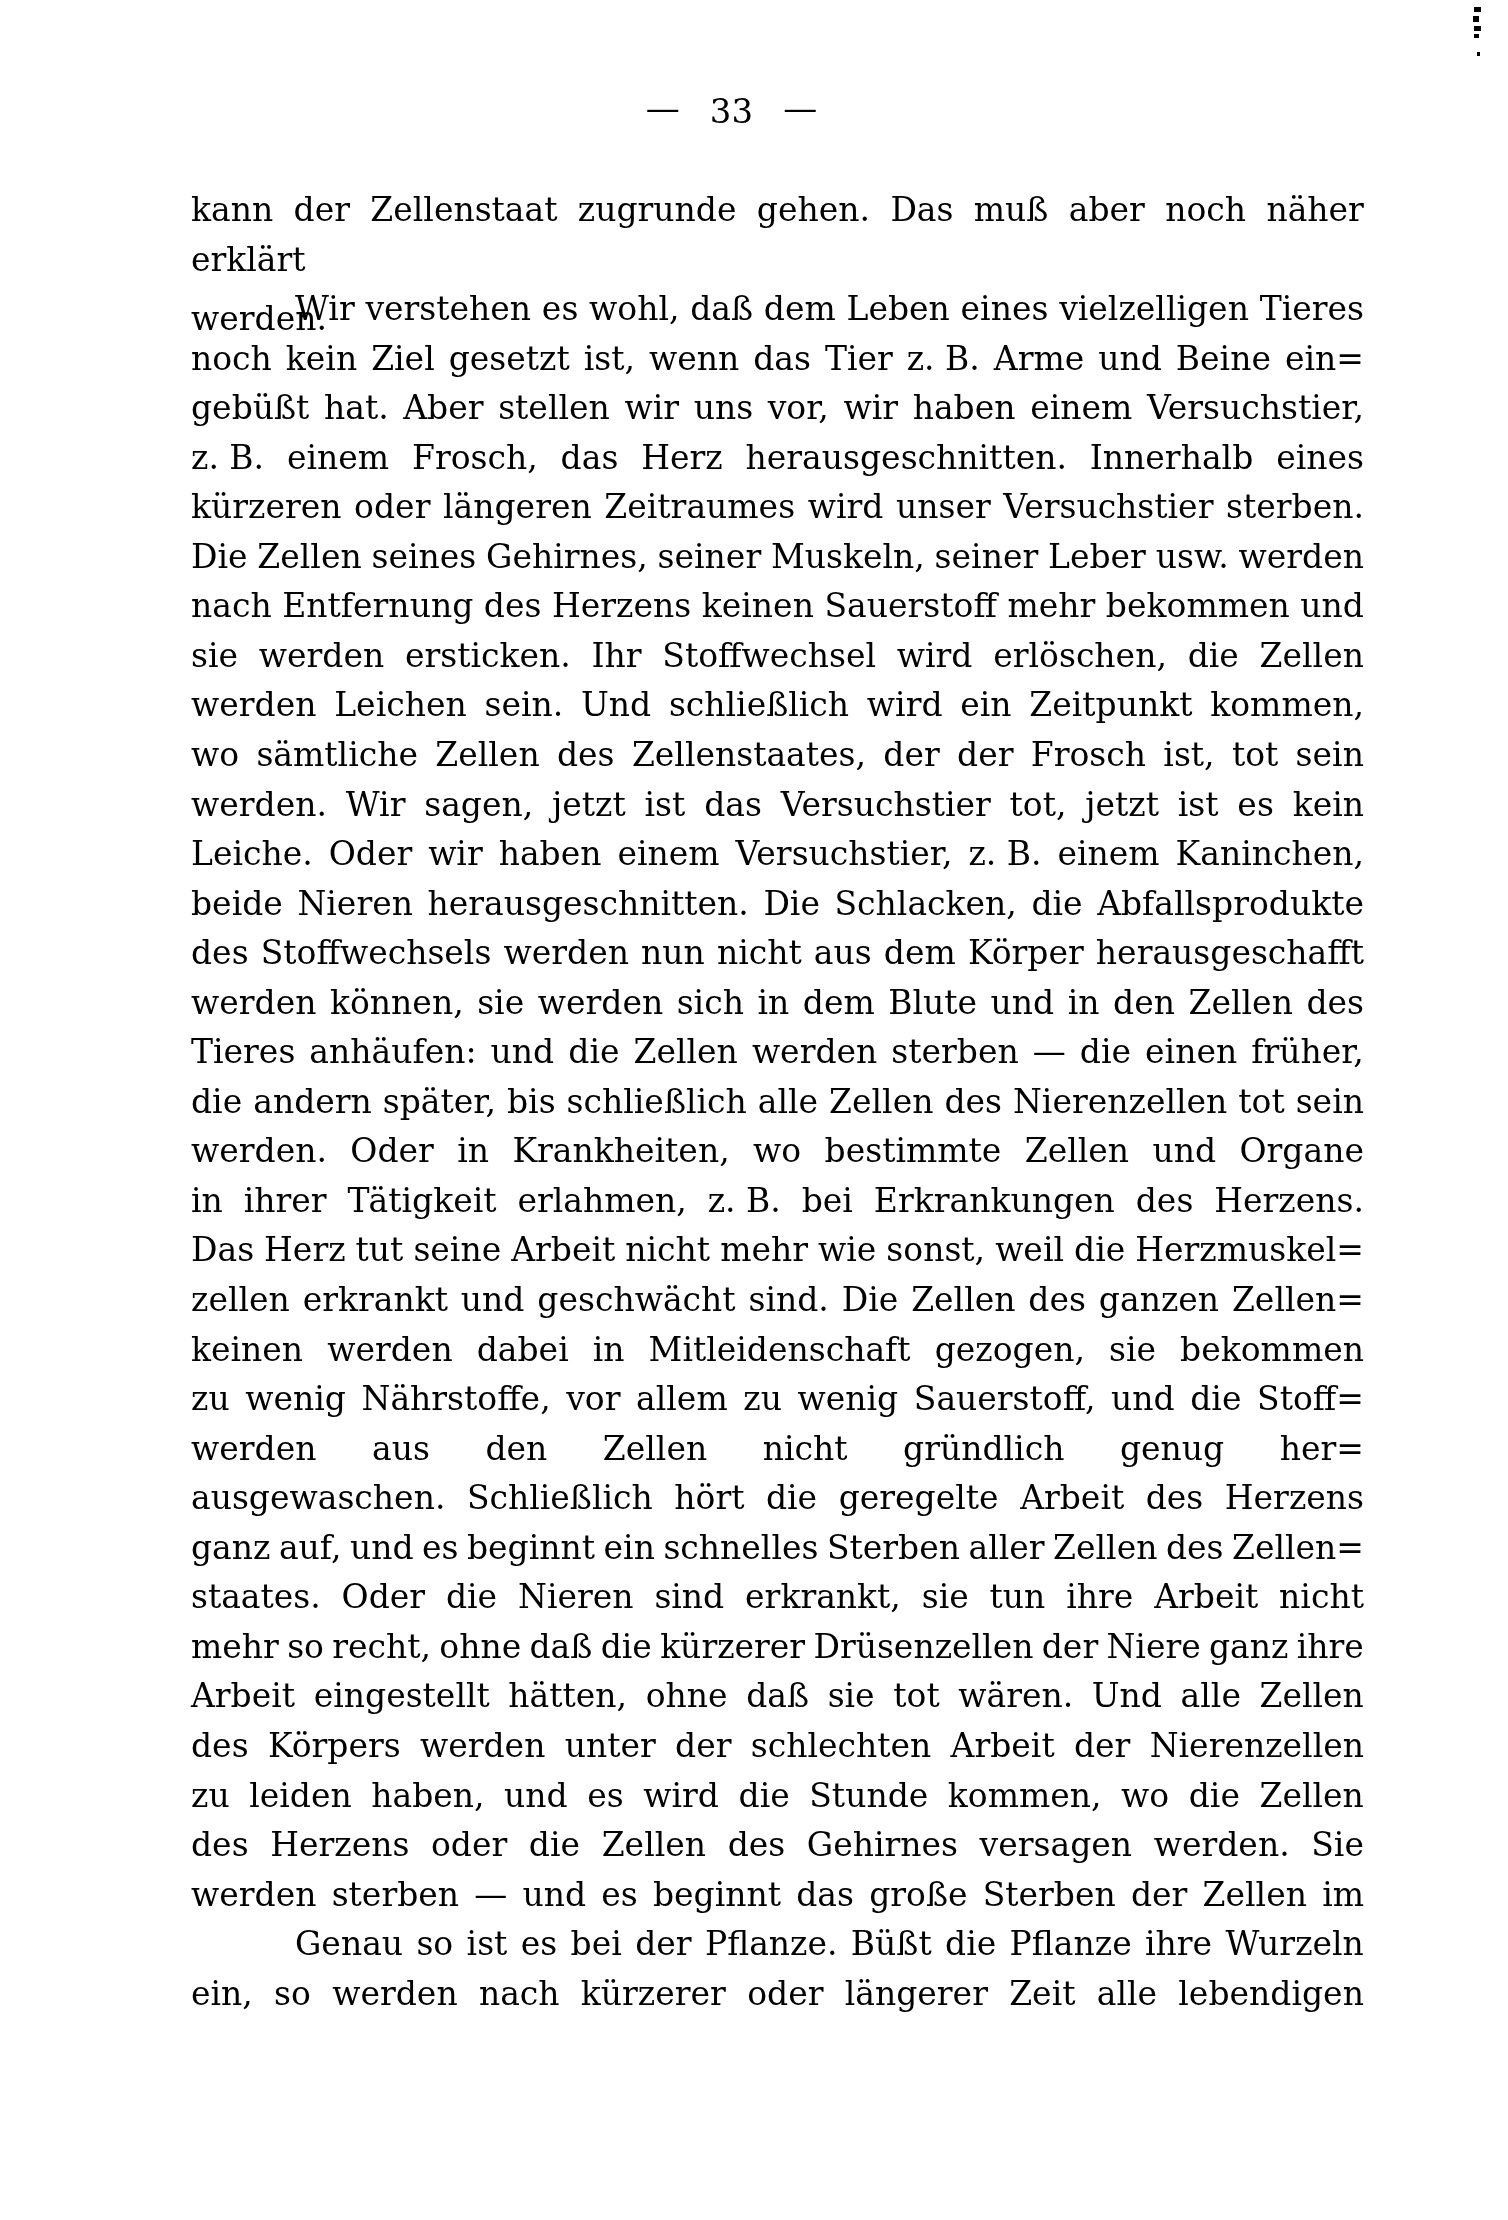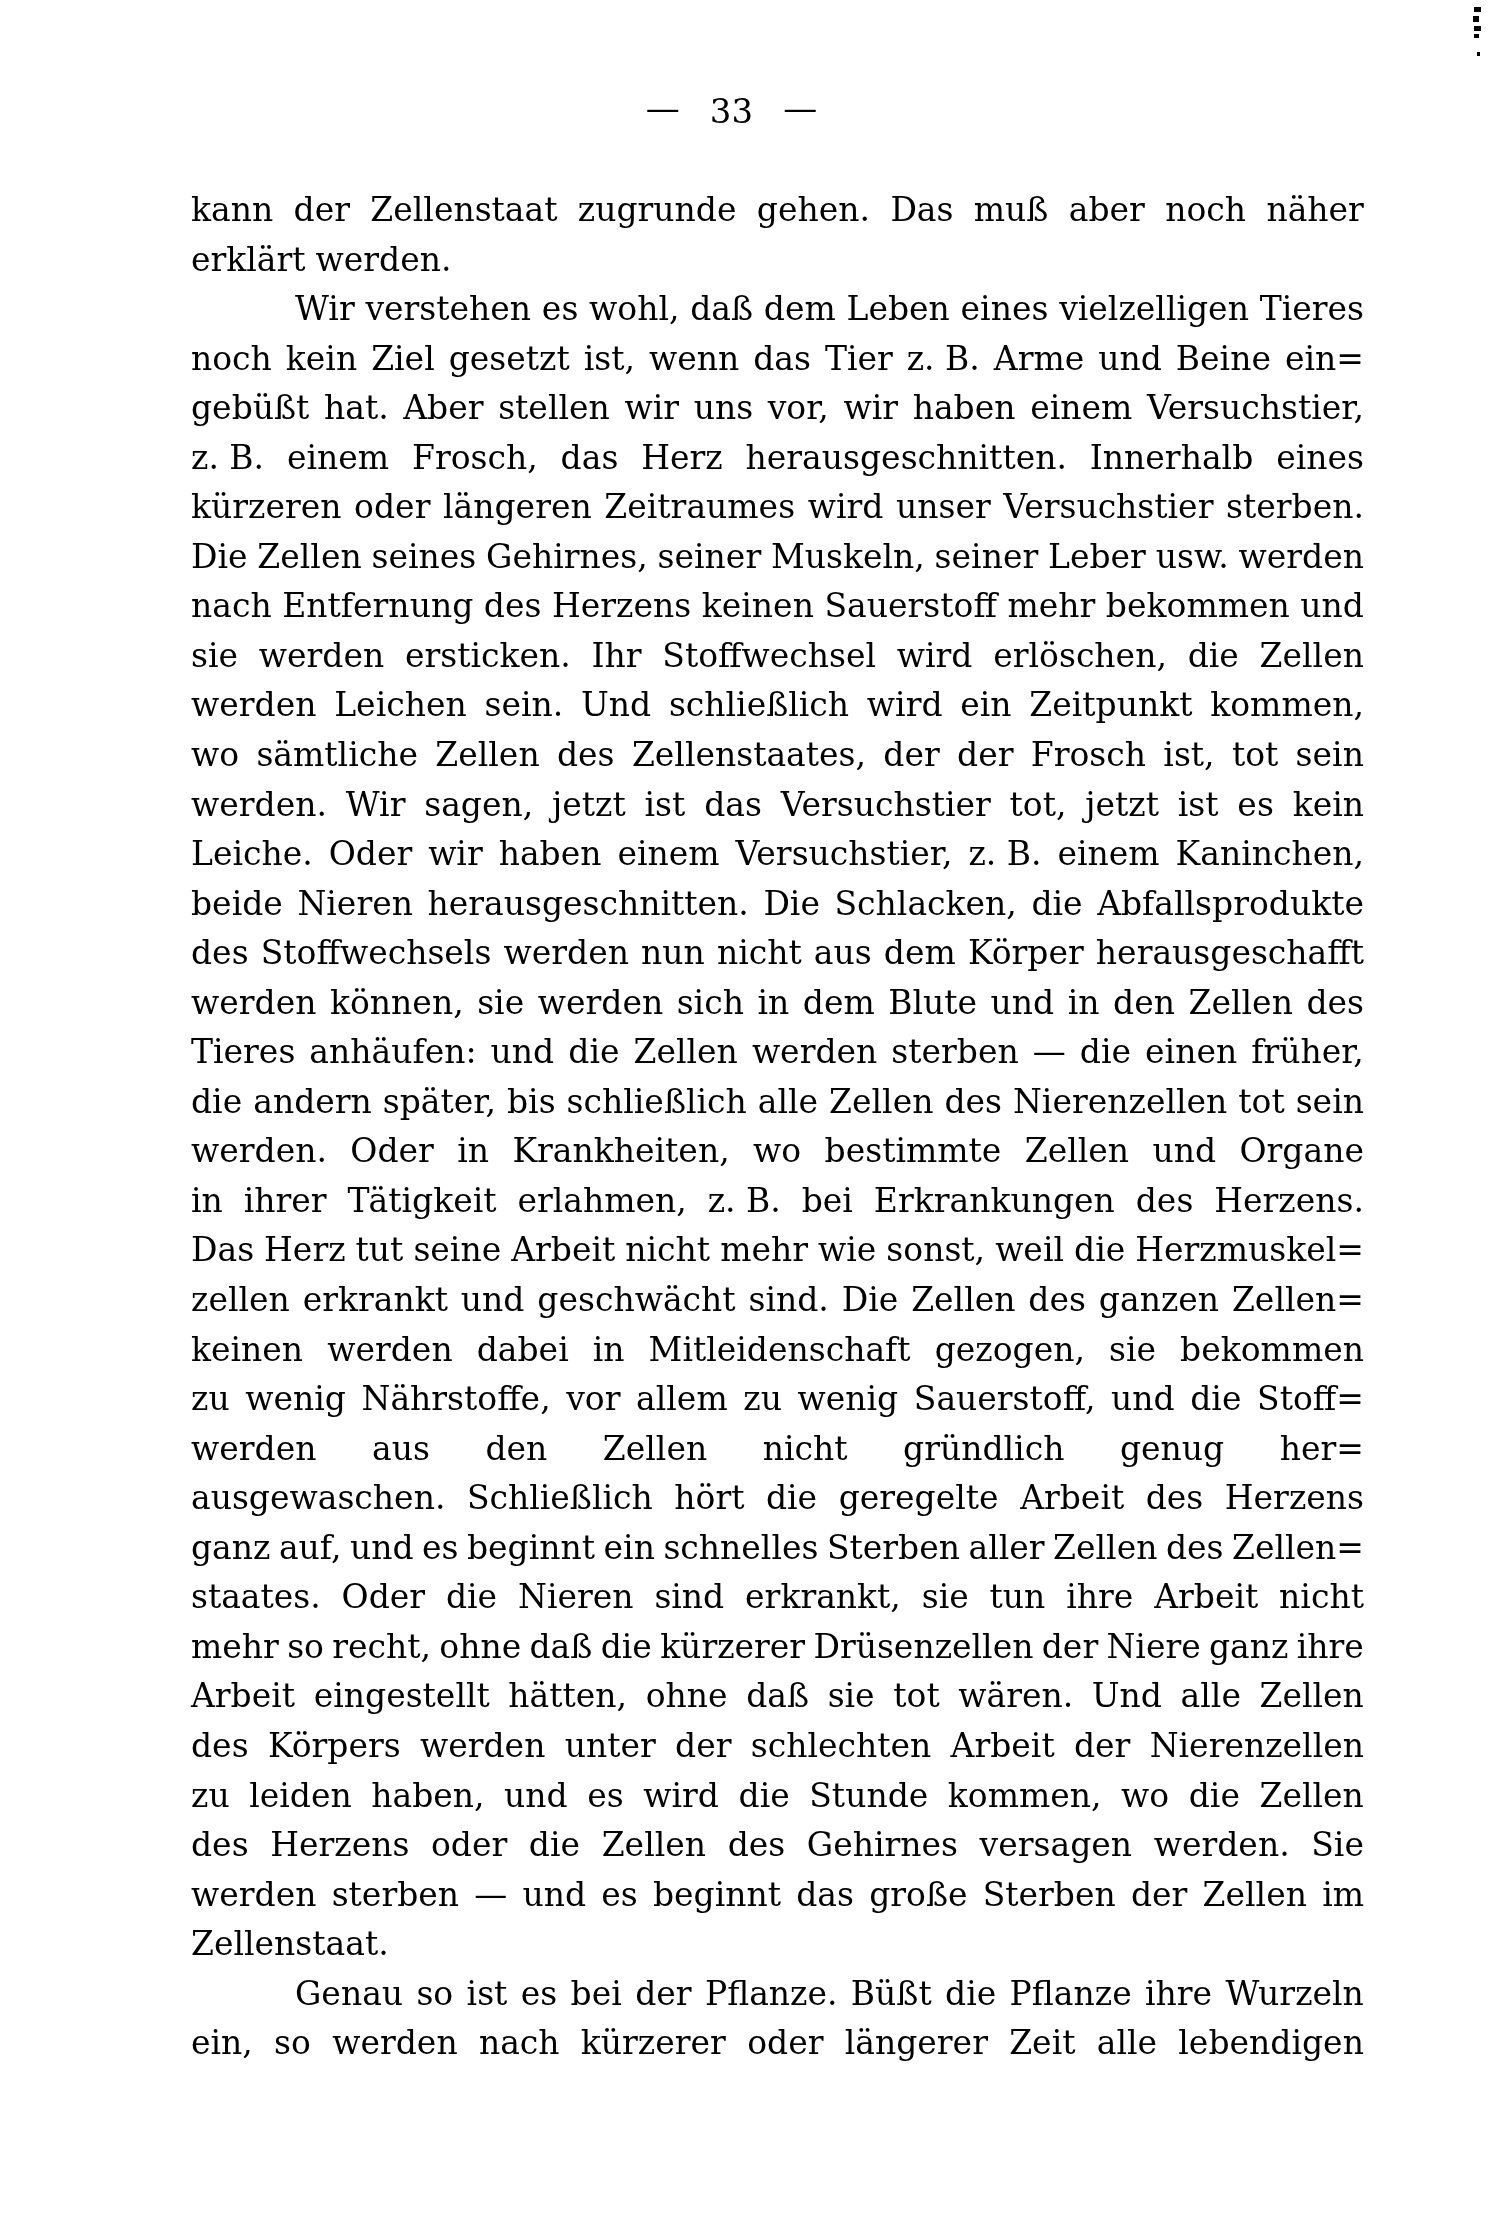--- a/index.html
+++ b/index.html
@@ -45,20 +45,21 @@
     height: 49.55px;
     line-height: 49.55px;
     white-space: nowrap;
   }
   .line-justify {
     justify-content: space-between;
   }
   .line-left {
     justify-content: flex-start;
     gap: 0.30em;
+    flex-direction: column;
   }
   .line-indent {
     padding-left: 104px;
   }
   .w { display: inline-block; }
   
   .artifact {
     position: absolute;
     background: #000;
   }
@@ -495,23 +496,20 @@
         <span class="w">und</span>
         <span class="w">es</span>
         <span class="w">beginnt</span>
         <span class="w">das</span>
         <span class="w">große</span>
         <span class="w">Sterben</span>
         <span class="w">der</span>
         <span class="w">Zellen</span>
         <span class="w">im</span>
       </div>
-      <div class="line line-left">
-        <span class="w">Zellenstaat.</span>
-      </div>
       <div class="line line-justify line-indent">
         <span class="w">Genau</span>
         <span class="w">so</span>
         <span class="w">ist</span>
         <span class="w">es</span>
         <span class="w">bei</span>
         <span class="w">der</span>
         <span class="w">Pflanze.</span>
         <span class="w">Büßt</span>
         <span class="w">die</span>

